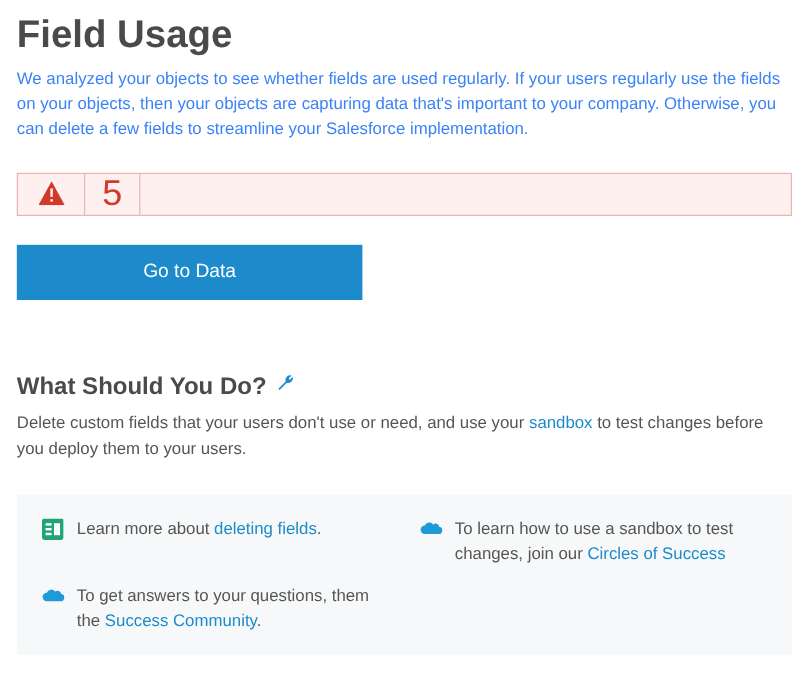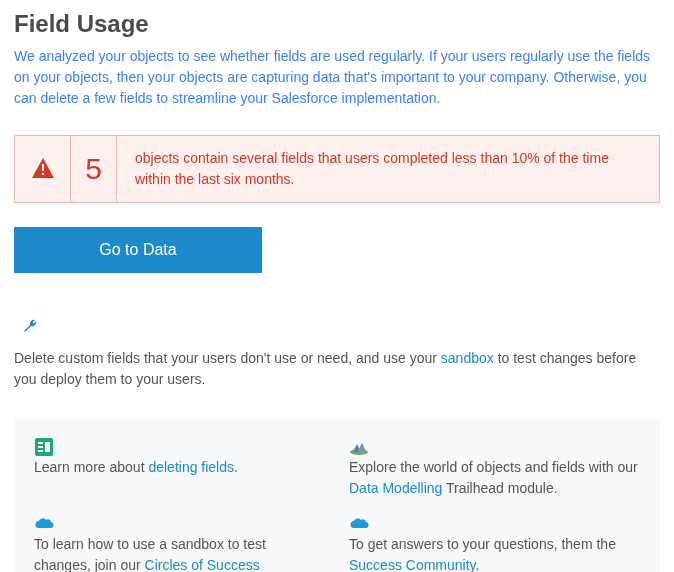--- a/index.html
+++ b/index.html
@@ -6,21 +6,21 @@
   body {
     font-family: -apple-system, BlinkMacSystemFont, "Segoe UI", Helvetica, Arial, sans-serif;
     font-size: 14px;
     color: #444;
     width: 674px;
     padding: 10px 14px;
     background: #fff;
   }
   h1.page-title {
     color: #4a4a4a;
-    font-size: 24px;
+    font-size: 32px;
     font-weight: 600;
     margin-bottom: 8px;
   }
   .desc {
     color: #3b82f6;
     line-height: 1.5;
     margin-bottom: 26px;
   }
   .alert {
     display: flex;
@@ -52,24 +52,24 @@
     color: #cf3a2a;
     line-height: 1.5;
     display: flex;
     align-items: center;
   }
   .primary-btn {
     background: #1c8acb;
     color: #fff;
     border: none;
     padding: 14px 0;
-    width: 248px;
+    width: 288px;
     font-size: 16px;
     cursor: pointer;
-    margin-bottom: 44px;
+    margin-bottom: 60px;
     display: block;
     text-align: center;
   }
   .section-title {
     color: #4a4a4a;
     font-size: 20px;
     font-weight: 600;
     margin-bottom: 8px;
     display: flex;
     align-items: center;
@@ -98,21 +98,20 @@
   .q-grid {
     display: grid;
     grid-template-columns: 1fr 1fr;
     gap: 14px 24px;
   }
   .q-item {
     display: flex;
     align-items: flex-start;
     line-height: 1.5;
     color: #555;
-    flex-direction: column;
   }
   .q-icon {
     flex: 0 0 20px;
     width: 20px;
     height: 20px;
     margin-right: 10px;
     margin-top: 1px;
     display: flex;
     align-items: center;
     justify-content: center;
@@ -129,26 +128,26 @@
   <div class="alert-icon-cell">
     <span>
       <svg width="22" height="20" viewBox="0 0 22 20">
         <path d="M11 0 L22 20 L0 20 Z" fill="#cf3a2a"></path>
         <rect x="10" y="6" width="2" height="7" fill="#fef0ee"></rect>
         <rect x="10" y="15" width="2" height="2" fill="#fef0ee"></rect>
       </svg>
     </span>
   </div>
   <div class="alert-count-cell">5</div>
-  <div class="alert-text-cell">objects contain several fields that users completed less than 10% of the time within the last six months.</div>
 </div>
 
 <button class="primary-btn">Go to Data</button>
 
 <h2 class="section-title">
+  <span>What Should You Do?</span>
   <span>
     <svg width="18" height="18" viewBox="0 0 18 18">
       <path d="M14 4 a4 4 0 0 1 -5 5 L3 15 l-1 -1 L8 8 a4 4 0 0 1 5 -5 l-2.5 2.5 l1 1 Z" fill="#1c8acb"></path>
     </svg>
   </span>
 </h2>
 <p class="section-desc">
   <span>Delete custom fields that your users don't use or need, and use your </span><a class="inline-link">sandbox</a><span> to test changes before you deploy them to your users.</span>
 </p>
 
@@ -163,33 +162,20 @@
             <rect x="3" y="12" width="5" height="2" fill="#fff"></rect>
             <rect x="10" y="4" width="5" height="10" fill="#fff"></rect>
           </svg>
       </span>
       <span class="q-text">
         <span>Learn more about </span><a class="inline-link">deleting fields</a><span>.</span>
       </span>
     </div>
     <div class="q-item">
       <span class="q-icon">
-        <svg width="20" height="18" viewBox="0 0 20 18">
-            <ellipse cx="10" cy="14" rx="9" ry="3" fill="#6fa96d"></ellipse>
-            <path d="M4 14 L8 6 L12 14 Z" fill="#5b7aa8"></path>
-            <path d="M9 14 L13 4 L17 14 Z" fill="#7b96c0"></path>
-            <path d="M12 5 L13 4 L14 5 L13 6 Z" fill="#fff"></path>
-          </svg>
-      </span>
-      <span class="q-text">
-        <span>Explore the world of objects and fields with our </span><a class="inline-link">Data Modelling</a><span> Trailhead module.</span>
-      </span>
-    </div>
-    <div class="q-item">
-      <span class="q-icon">
         <svg width="20" height="14" viewBox="0 0 20 14">
             <path d="M5 11 a3.5 3.5 0 0 1 0 -7 a4 4 0 0 1 7 -1 a3 3 0 0 1 5 2 a3 3 0 0 1 -1 6 Z" fill="#1c9bd8"></path>
           </svg>
       </span>
       <span class="q-text">
         <span>To learn how to use a sandbox to test changes, join our </span><a class="inline-link">Circles of Success</a>
       </span>
     </div>
     <div class="q-item">
       <span class="q-icon">

